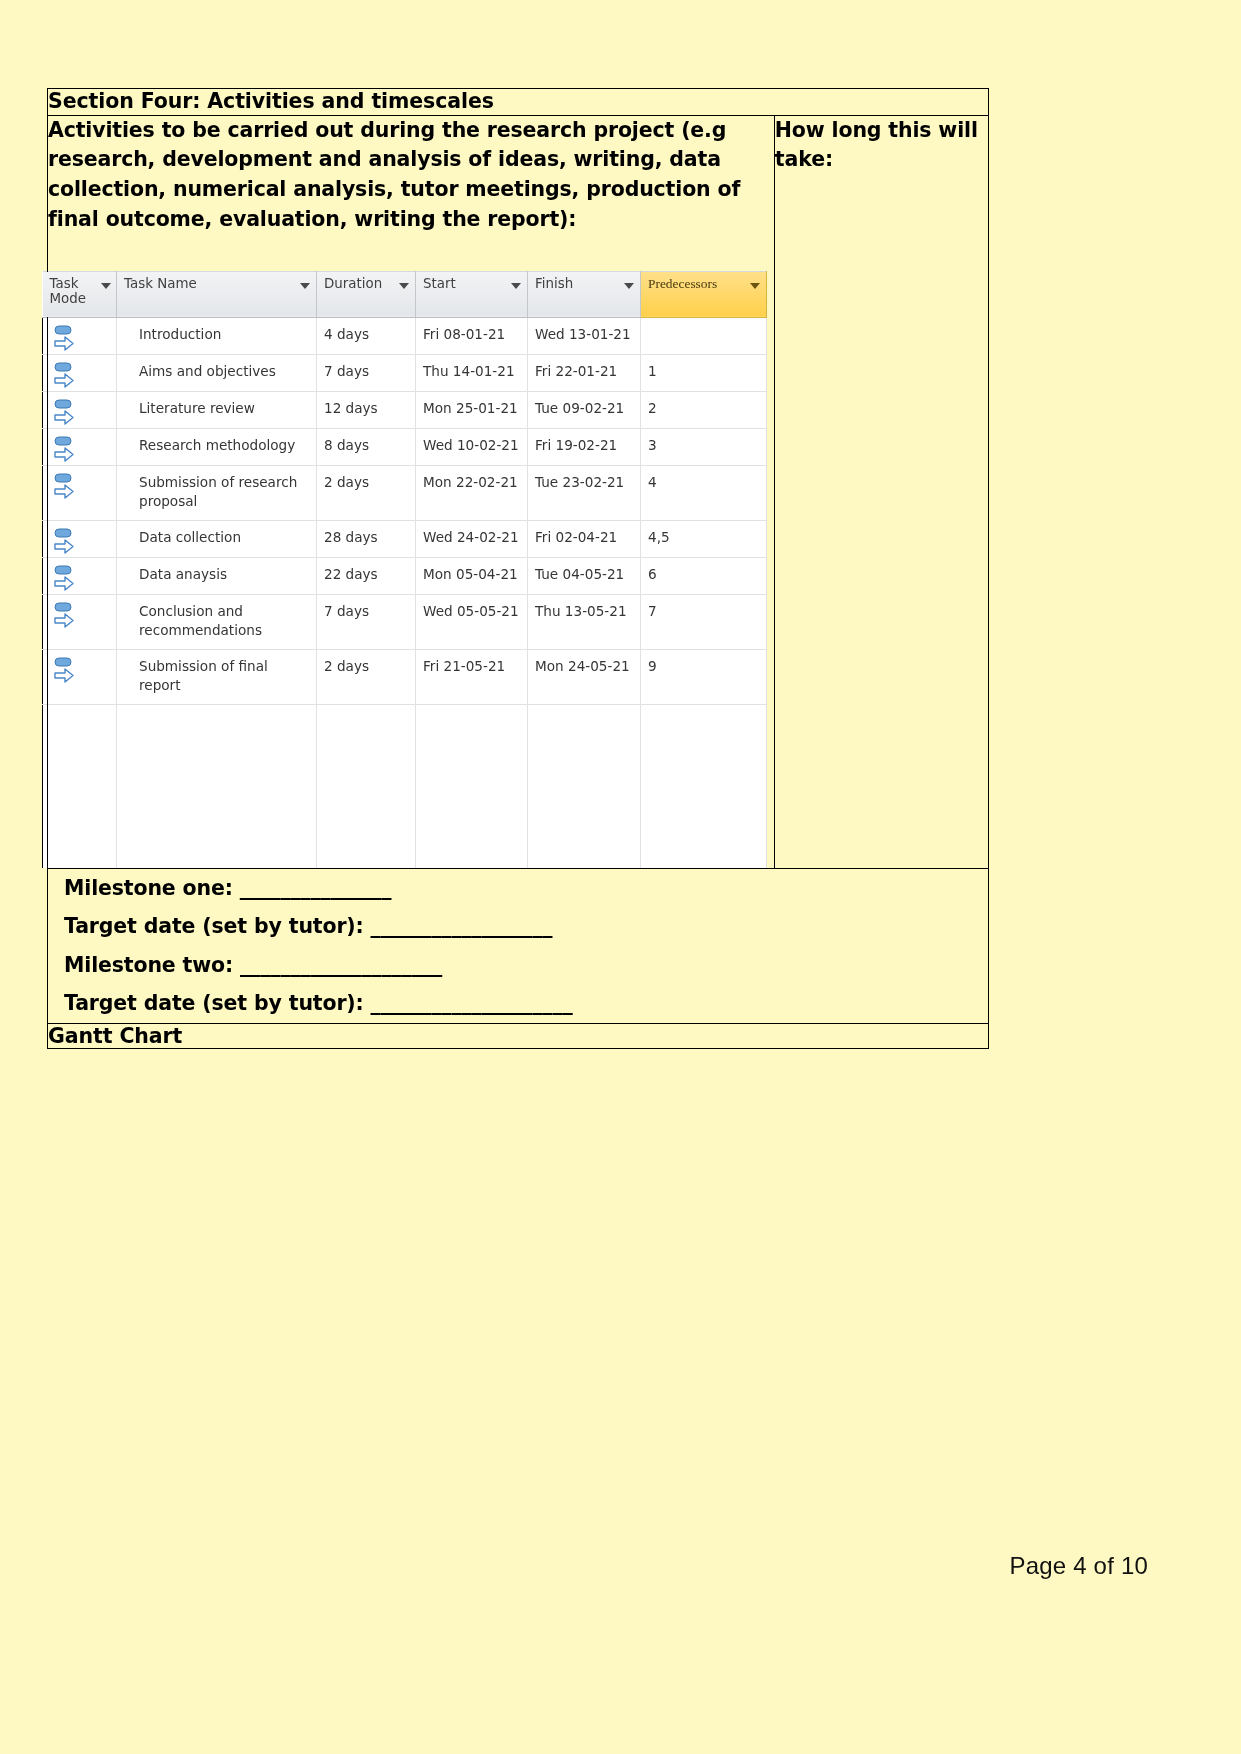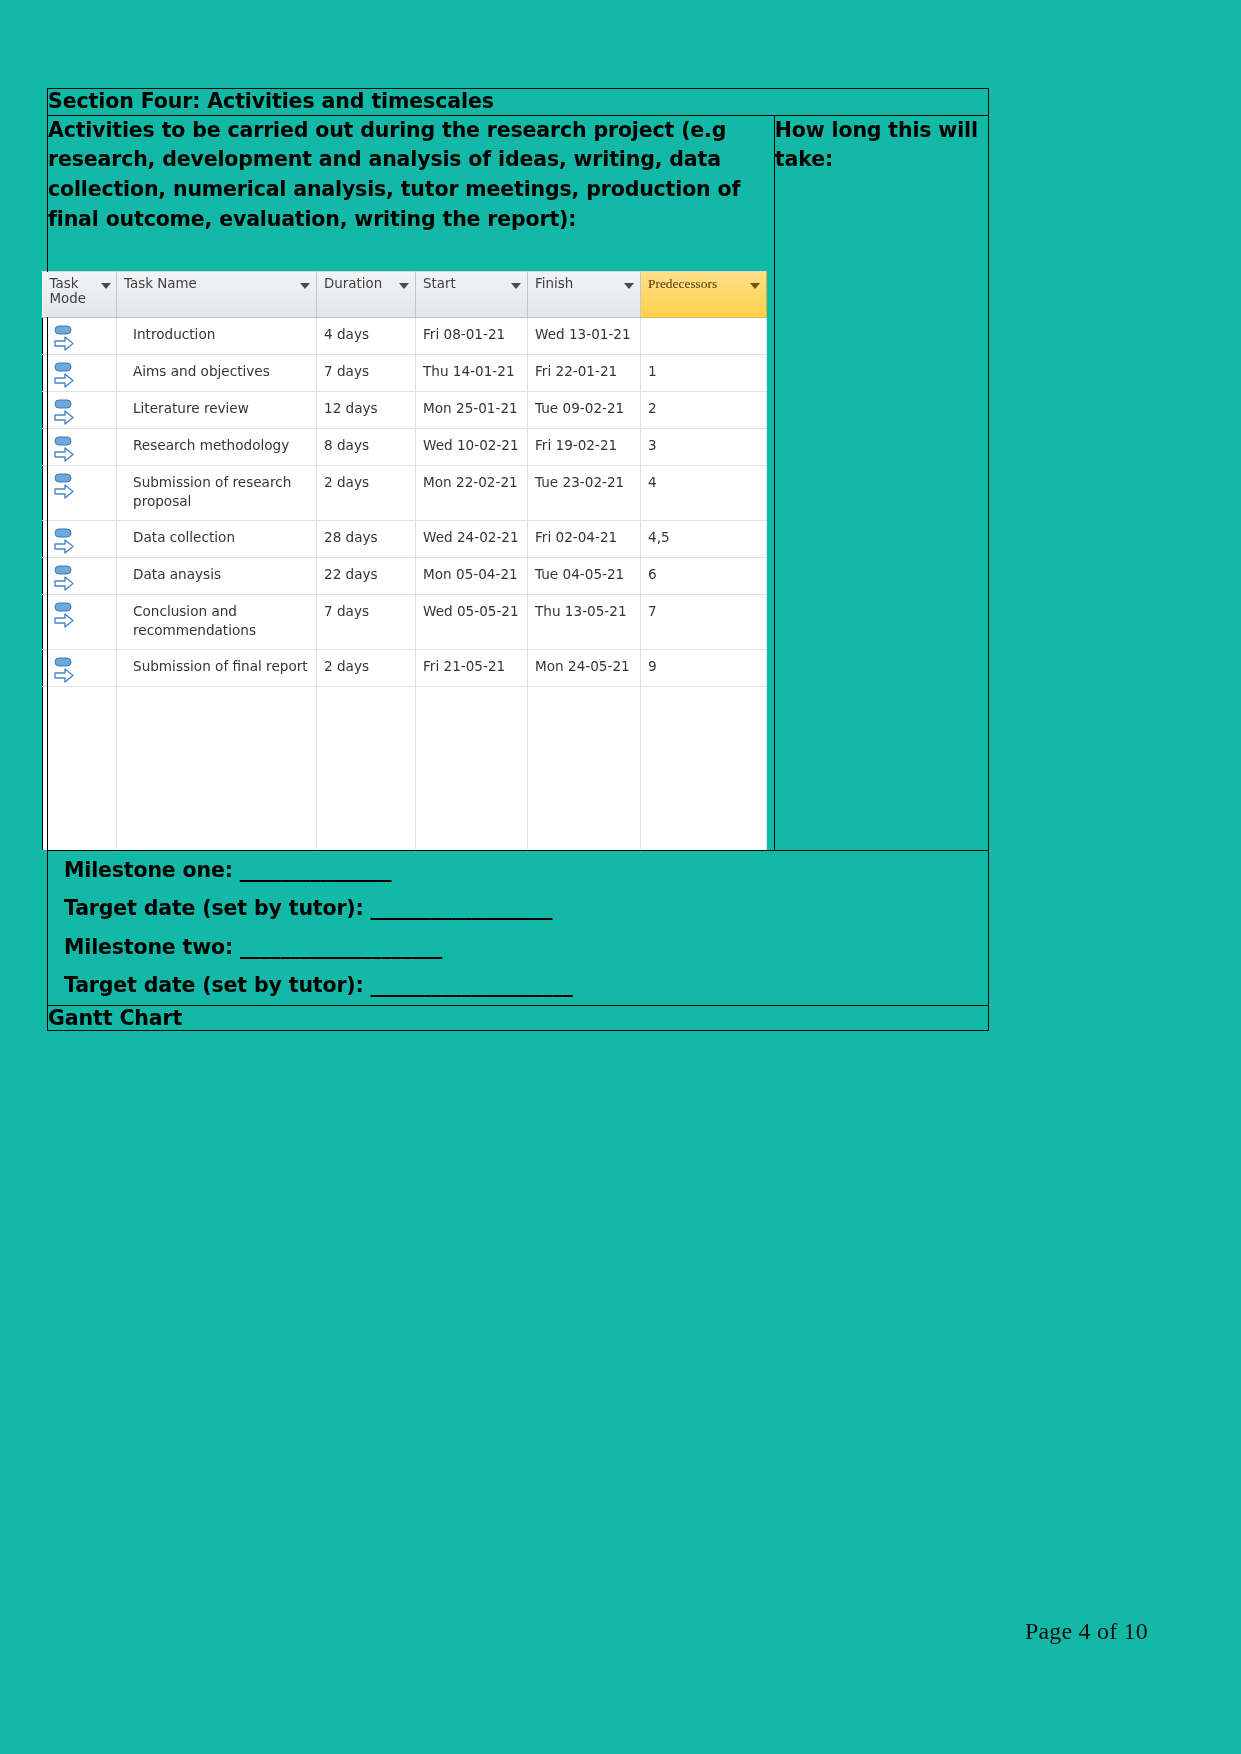--- a/index.html
+++ b/index.html
@@ -14,21 +14,21 @@
     font-family: "DejaVu Sans", sans-serif;
     color: #000000;
     overflow: hidden;
   }
 
   .page {
     position: absolute;
     left: 0; top: 0;
     width: 1241px;
     height: 1754px;
-    background: #14b8a6;
+    background: #fef9c3;
   }
 
   
   .form-table {
     position: absolute;
     left: 47px;
     top: 88px;
     width: 942px;
     border-collapse: collapse;
   }
@@ -137,21 +137,21 @@
     padding: 7px 6px 8px 7px;
     vertical-align: top;
     line-height: 1.44;
     color: #353535;
     background: #fff;
   }
   .mspgrid tbody td.mode-cell {
     border-right: 1px solid #dfe1e4;
     padding: 6px 0 0 10px;
   }
-  .mspgrid tbody td.name-cell { padding-left: 16px; }
+  .mspgrid tbody td.name-cell { padding-left: 22px; }
   .mspgrid tbody tr.blank-row td {
     height: 148px;
     border-bottom: none;
     border-right: 1px solid #dfe1e4;
   }
 
   
   .taskmode-icon {
     width: 26px;
     height: 30px;
@@ -177,22 +177,22 @@
   .gantt-title {
     font-size: 20.5px;
     font-weight: bold;
     letter-spacing: -0.1px;
   }
 
   
   .page-footer {
     position: absolute;
     right: 93px;
-    top: 1618px;
-    font-family: Liberation Serif, serif;
+    top: 1552px;
+    font-family: Liberation Sans, sans-serif;
     font-size: 24px;
     color: #111;
     letter-spacing: 0.2px;
   }
 </style>
 </head>
 <body>
 
 <div class="page">
 

